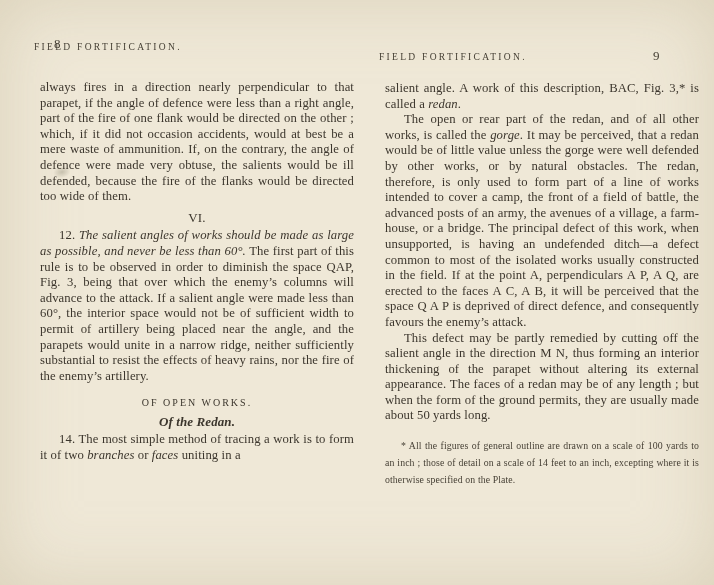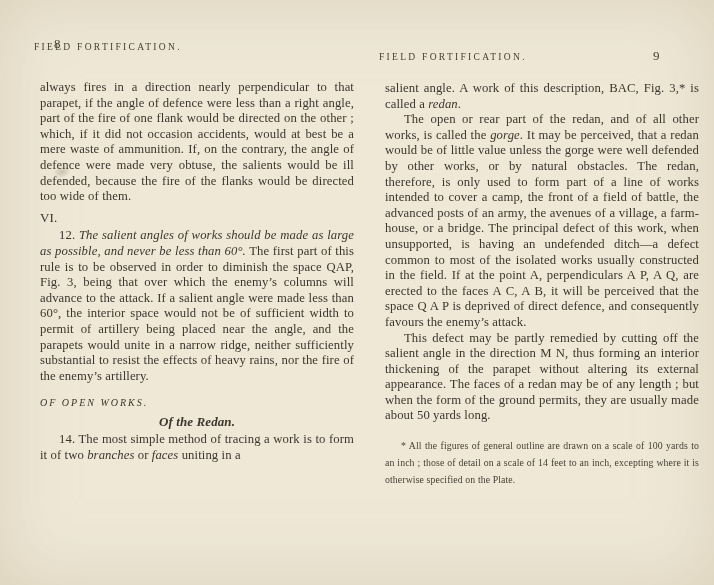--- a/index.html
+++ b/index.html
@@ -43,30 +43,29 @@
     text-align: justify;
     letter-spacing: 0.1px;
   }
   .page-left  .textblock { left: 40px; top: 80px; }
   .page-right .textblock { left: 28px; top: 81px; }
 
   p.para { margin: 0; }
   p.indent { text-indent: 19px; }
 
   .sec-num {
-    text-align: left; text-indent: 0;
+    text-align: center; text-indent: 0;
     font-size: 13px; font-weight: normal;
     margin: 5px 0 3px;
   }
   .subhead-caps {
-    text-align: left; text-indent: 0;
+    text-align: center; text-indent: 0;
     font-size: 10px; font-weight: normal;
     letter-spacing: 2px;
     margin: 11px 0 2px;
-    font-style: italic;
   }
   .subhead-italic {
     text-align: center; text-indent: 0;
     font-style: italic; font-weight: bold;
     font-size: 13px;
     margin: 3px 0 3px;
   }
   .footnote {
     margin-top: 13px;
     font-size: 9.8px;

